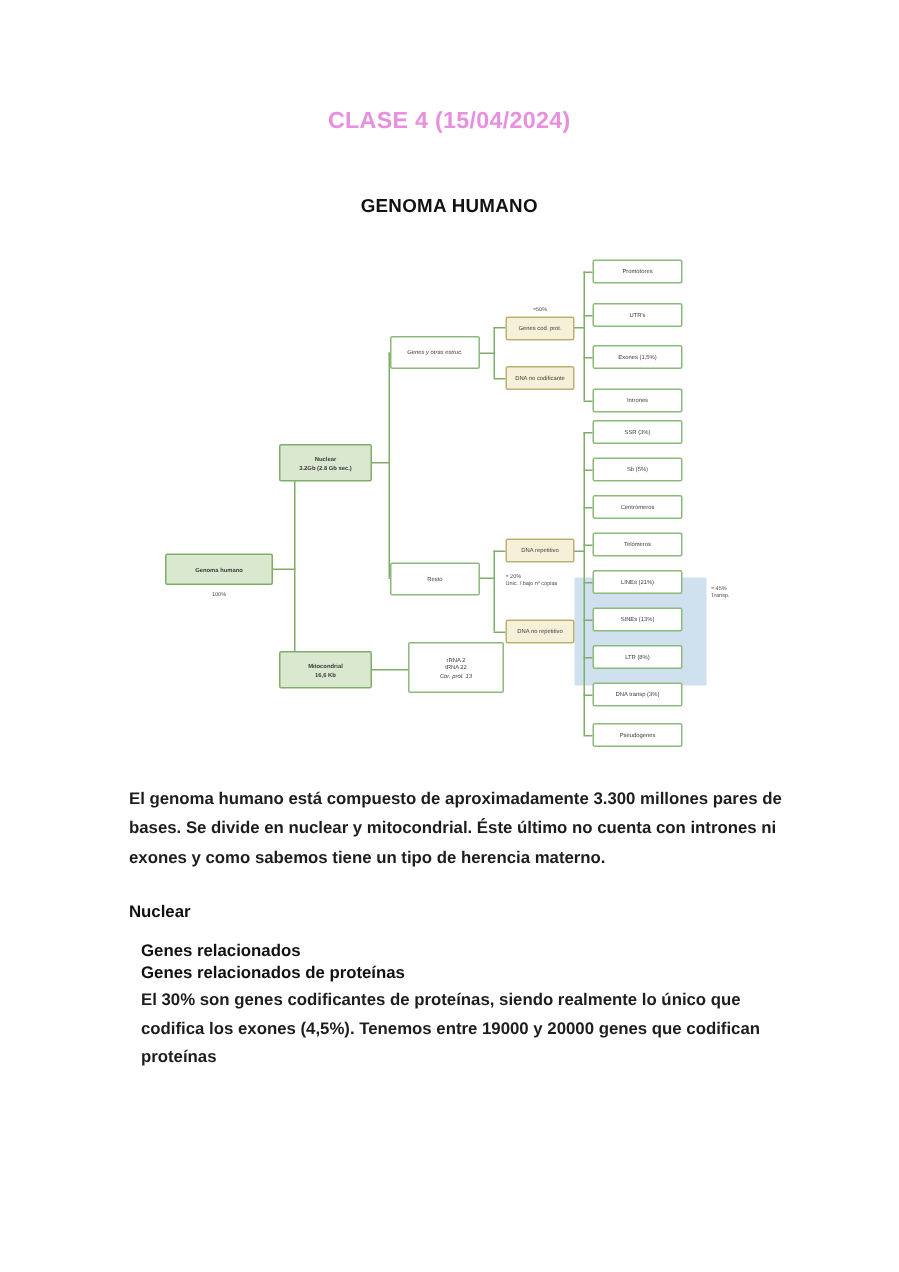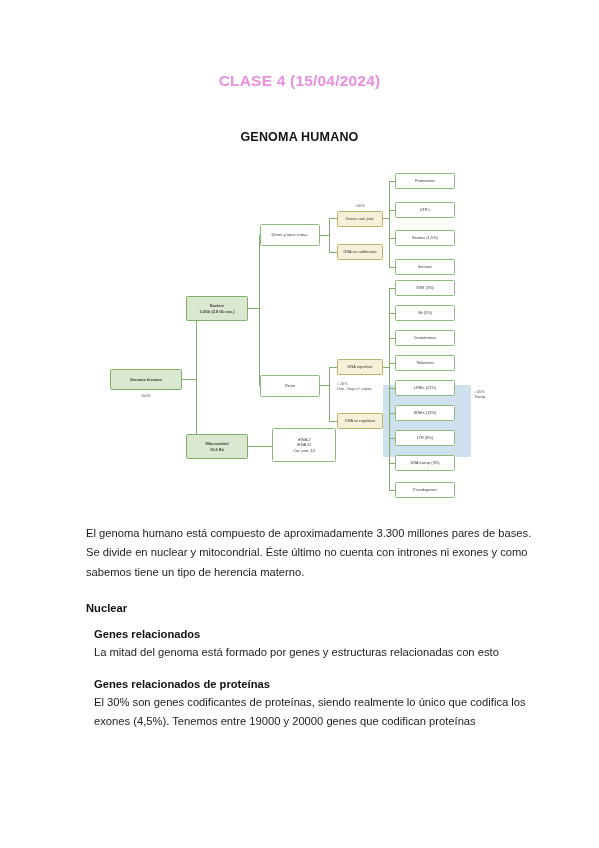--- a/index.html
+++ b/index.html
@@ -92,20 +92,21 @@
   .body{
     position:absolute;
     left:86px; right:66px;
     top:524px;
   }
   .para{
     font-size:11.2px;
     line-height:1.72;
     color:#1d1d1d;
     margin:0 0 20px 0;
+    font-weight:bold;
   }
   .h-section{
     font-size:11.2px;
     font-weight:bold;
     color:#111;
     margin:0 0 14px 0;
   }
   .sub{
     margin-left:8px;
   }
@@ -268,20 +269,19 @@
 
   </div>
 
   <div class="body">
     <p class="para">El genoma humano está compuesto de aproximadamente 3.300 millones pares de bases. Se divide en nuclear y mitocondrial. Éste último no cuenta con intrones ni exones y como sabemos tiene un tipo de herencia materno.</p>
 
     <h2 class="h-section">Nuclear</h2>
 
     <div class="sub">
       <h3 class="h-sub">Genes relacionados</h3>
-      <p class="para">La mitad del genoma está formado por genes y estructuras relacionadas con esto</p>
 
       <h3 class="h-sub">Genes relacionados de proteínas</h3>
       <p class="para">El 30% son genes codificantes de proteínas, siendo realmente lo único que codifica los exones (4,5%). Tenemos entre 19000 y 20000 genes que codifican proteínas</p>
     </div>
   </div>
 
 </div>
 
 </body></html>

